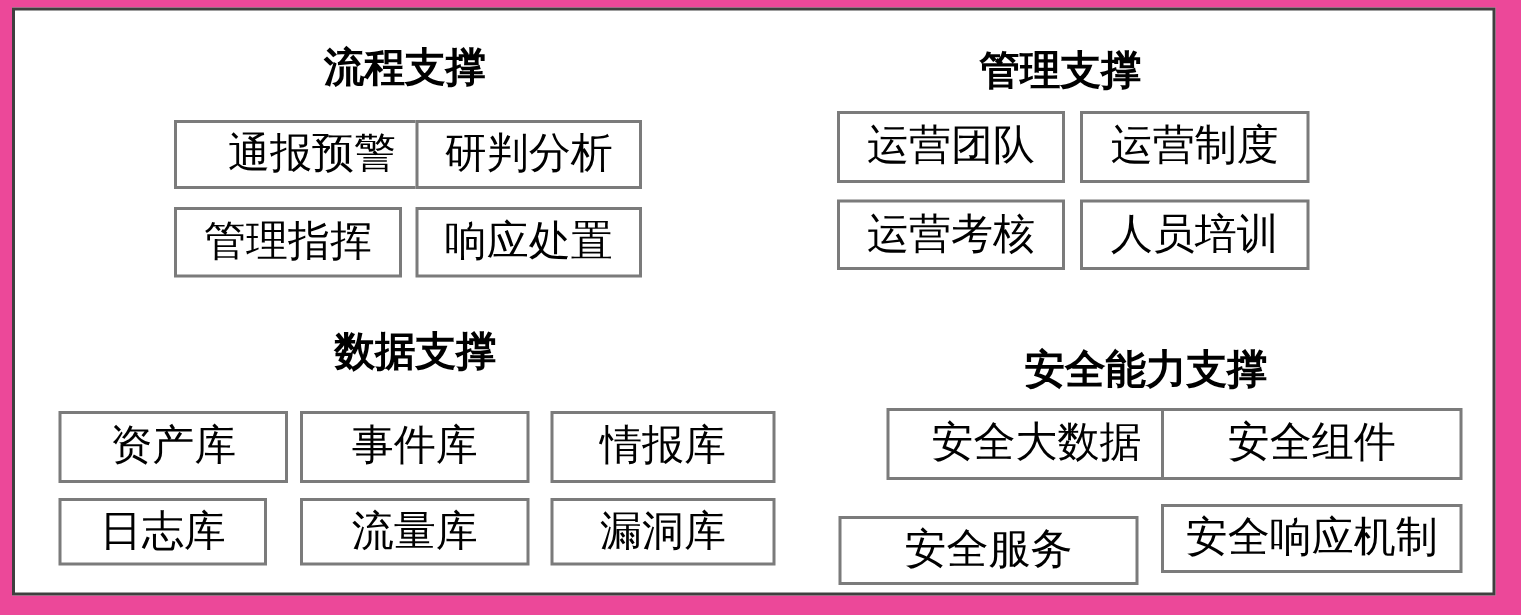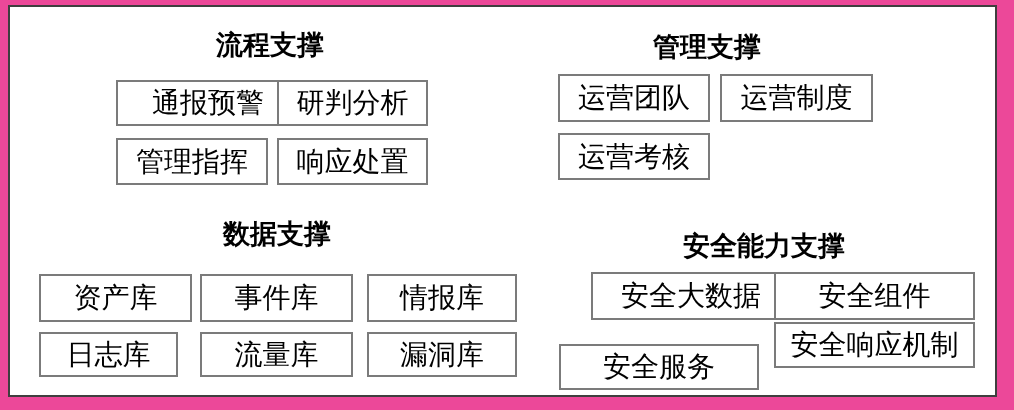--- a/index.html
+++ b/index.html
@@ -32,27 +32,28 @@
   <div class="sec-title" style="left:270px;top:32px;">流程支撑</div>
   <div class="box" style="left:116px;top:80px;width:184px;height:46px;">通报预警</div>
   <div class="box" style="left:277px;top:80px;width:151px;height:46px;">研判分析</div>
   <div class="box" style="left:116px;top:138px;width:152px;height:47px;">管理指挥</div>
   <div class="box" style="left:277px;top:138px;width:151px;height:47px;">响应处置</div>
 
   <div class="sec-title" style="left:707px;top:34px;">管理支撑</div>
   <div class="box" style="left:558px;top:74px;width:152px;height:48px;">运营团队</div>
   <div class="box" style="left:720px;top:74px;width:153px;height:48px;">运营制度</div>
   <div class="box" style="left:558px;top:133px;width:152px;height:47px;">运营考核</div>
+  <div class="box" style="left:720px;top:133px;width:153px;height:47px;">人员培训</div>
 
   <div class="sec-title" style="left:277px;top:221px;">数据支撑</div>
   <div class="box" style="left:39px;top:274px;width:153px;height:48px;">资产库</div>
   <div class="box" style="left:200px;top:274px;width:153px;height:48px;">事件库</div>
   <div class="box" style="left:367px;top:274px;width:150px;height:48px;">情报库</div>
   <div class="box" style="left:39px;top:332px;width:139px;height:45px;">日志库</div>
   <div class="box" style="left:200px;top:332px;width:153px;height:45px;">流量库</div>
   <div class="box" style="left:367px;top:332px;width:150px;height:45px;">漏洞库</div>
 
   <div class="sec-title" style="left:764px;top:233px;">安全能力支撑</div>
   <div class="box" style="left:559px;top:272px;width:200px;height:48px;margin-left:32px;">安全大数据</div>
   <div class="box" style="left:774px;top:272px;width:201px;height:48px;">安全组件</div>
   <div class="box" style="left:559px;top:344px;width:200px;height:46px;">安全服务</div>
-  <div class="box" style="left:774px;top:322px;width:201px;height:46px;">安全响应机制</div>
+  <div class="box" style="left:774px;top:336px;width:201px;height:46px;">安全响应机制</div>
 </div>
 
 </body></html>

